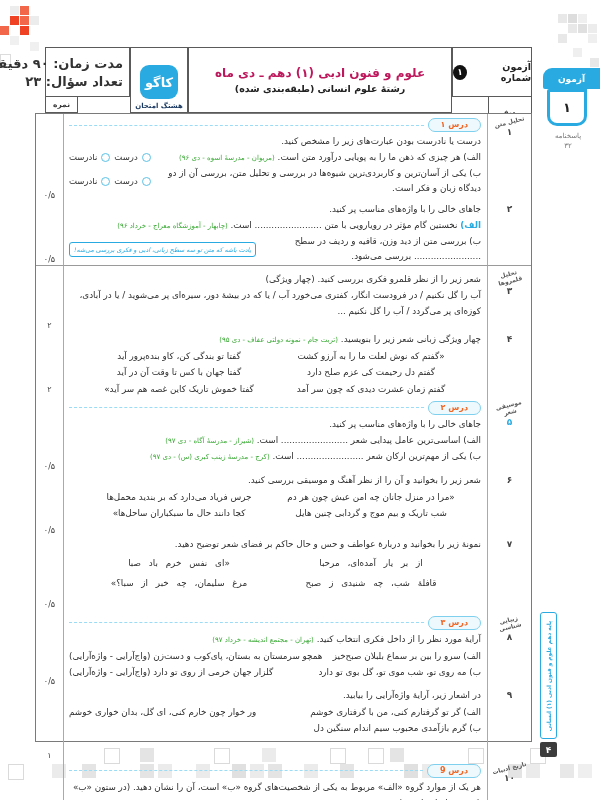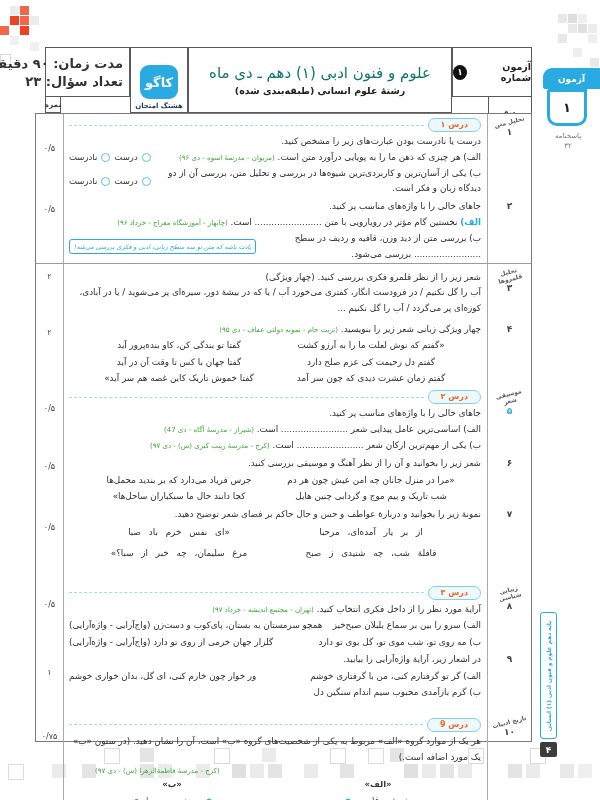--- a/index.html
+++ b/index.html
@@ -12,27 +12,27 @@
   }
   
   .sq{position:absolute;width:9px;height:9px;}
   .sq.outline{border:1px solid #dcdcdc;background:#fff;}
   .bsq{position:absolute;width:14px;height:14px;}
   .bsq.outline{border:1px solid #dadada;background:#fff;}
   
   .hbox{position:absolute;border:1px solid #5a5a5a;background:#fff;box-sizing:border-box;}
   .info-box{left:45px;top:47px;width:85px;height:50px;display:flex;flex-direction:column;justify-content:center;gap:3px;padding:0 6px;}
   .info-line{font-size:13px;font-weight:bold;color:#333;white-space:nowrap;}
-  .score-head{left:45px;top:96px;width:16px;height:17px;font-size:7.5px;font-weight:bold;display:flex;align-items:center;justify-content:center;}
+  .score-head{left:45px;top:96px;width:33px;height:17px;font-size:7.5px;font-weight:bold;display:flex;align-items:center;justify-content:center;}
   .logo-box{left:130px;top:47px;width:58px;height:66px;display:flex;flex-direction:column;align-items:center;justify-content:flex-end;padding-bottom:2px;}
   .logo-mark{width:38px;height:34px;background:#29abe2;border-radius:9px;display:flex;align-items:center;justify-content:center;margin-bottom:3px;}
   .logo-mark span{color:#fff;font-size:13px;font-weight:bold;}
   .logo-caption{font-size:7px;font-weight:bold;color:#17365d;}
   .title-box{left:188px;top:47px;width:264px;height:66px;display:flex;flex-direction:column;align-items:center;justify-content:center;gap:3px;}
-  .title-main{font-size:15px;font-weight:normal;color:#0f766e;}
+  .title-main{font-size:12px;font-weight:bold;color:#be185d;}
   .title-sub{font-size:9.5px;font-weight:bold;color:#222;}
   .examno-box{left:452px;top:47px;width:80px;height:50px;display:flex;align-items:center;justify-content:center;gap:5px;}
   .examno-label{font-size:9.5px;font-weight:bold;color:#222;}
   .examno-badge{width:15px;height:15px;border-radius:50%;background:#111;color:#fff;font-size:9px;font-weight:bold;display:flex;align-items:center;justify-content:center;}
   .radif-head{left:488px;top:96px;width:44px;height:33px;font-size:7.5px;font-weight:bold;display:flex;align-items:center;justify-content:center;}
   
   .tab-azmoon{position:absolute;left:543px;top:68px;width:57px;height:21px;background:#29abe2;border-radius:9px 0 0 2px;color:#fff;font-size:9px;font-weight:bold;display:flex;align-items:center;justify-content:center;}
   .tab-num{position:absolute;left:547px;top:89px;width:40px;height:37px;background:#fff;border:3px solid #29abe2;border-radius:2px 0 10px 10px;box-sizing:border-box;display:flex;align-items:center;justify-content:center;font-size:13px;font-weight:bold;color:#222;}
   .tab-answer{position:absolute;left:543px;top:132px;width:50px;text-align:center;font-size:7px;color:#777;line-height:1.4;}
   
@@ -45,21 +45,21 @@
     border:1.5px solid #7a7a7a;box-sizing:border-box;background:#fff;
     display:grid;grid-template-columns:44px 1fr 28px;grid-auto-rows:min-content;
   }
   .cell-num{border-left:1px solid #aaa;box-sizing:border-box;text-align:center;padding-top:3px;}
   .cell-score{border-right:1px solid #aaa;box-sizing:border-box;text-align:center;}
   .cell-content{box-sizing:border-box;padding:2px 6px 0 5px;}
   .rule-top{border-top:1px solid #9a9a9a;}
   .qnum{font-size:9px;font-weight:bold;color:#444;margin-top:1px;}
   .qnum.blue{color:#29abe2;}
   .cat{font-size:6px;color:#555;line-height:1.15;transform:rotate(-14deg);margin:2px 2px 1px 2px;font-weight:bold;}
-  .score{font-size:8px;color:#444;padding-top:18px;}
+  .score{font-size:8px;color:#444;padding-top:18px;margin-top:47px;}
   .score.deep{padding-top:30px;}
   .score.shallow{padding-top:8px;}
   
   .lesson-row{display:flex;align-items:center;margin:2px 0 2px 0;}
   .lesson-pill{border:1px solid #7fd0ee;background:#eef9fe;color:#f26522;font-size:8px;font-weight:bold;padding:1px 12px 2px 12px;border-radius:8px;white-space:nowrap;}
   .lesson-line{flex:1;border-top:1px dashed #9adcf5;margin-right:4px;}
   
   .qline{font-size:8.8px;line-height:1.8;color:#2e2e2e;}
   .qline .src{color:#3aaa35;font-size:7px;}
   .qline .blue-prefix{color:#29abe2;font-weight:bold;}
@@ -267,21 +267,21 @@
     <div class="qnum blue">۵</div>
   </div>
   <div class="cell-content" style="min-height:68px">
     <div class="lesson-row">
       <span class="lesson-pill">درس ۲</span>
       <span class="lesson-line"></span>
     </div>
     <div class="qline">جاهای خالی را با واژه‌های مناسب پر کنید.</div>
     <div class="qline">
       <span>الف) اساسی‌ترین عامل پیدایی شعر ........................ است.</span>
-      <span class="src">(شیراز - مدرسهٔ آگاه - دی 47)</span>
+      <span class="src">(شیراز - مدرسهٔ آگاه - دی ۹۷)</span>
     </div>
     <div class="qline">
       <span>ب) یکی از مهم‌ترین ارکان شعر ........................ است.</span>
       <span class="src">(کرج - مدرسهٔ زینب کبری (س) - دی ۹۷)</span>
     </div>
   </div>
   <div class="cell-score">
     <div class="score">۰/۵</div>
   </div>
 

